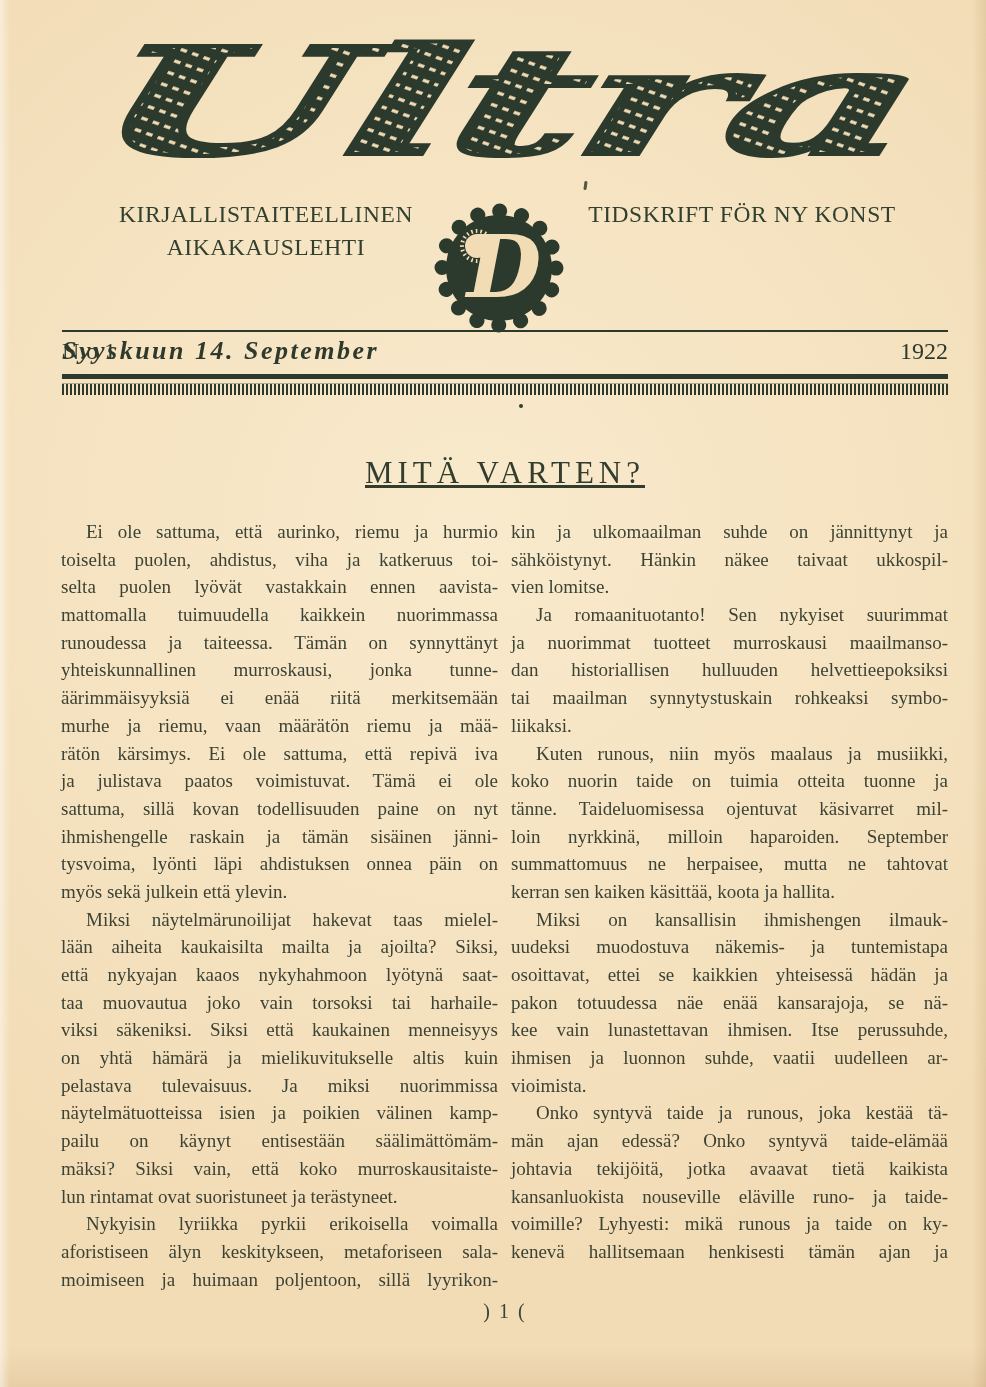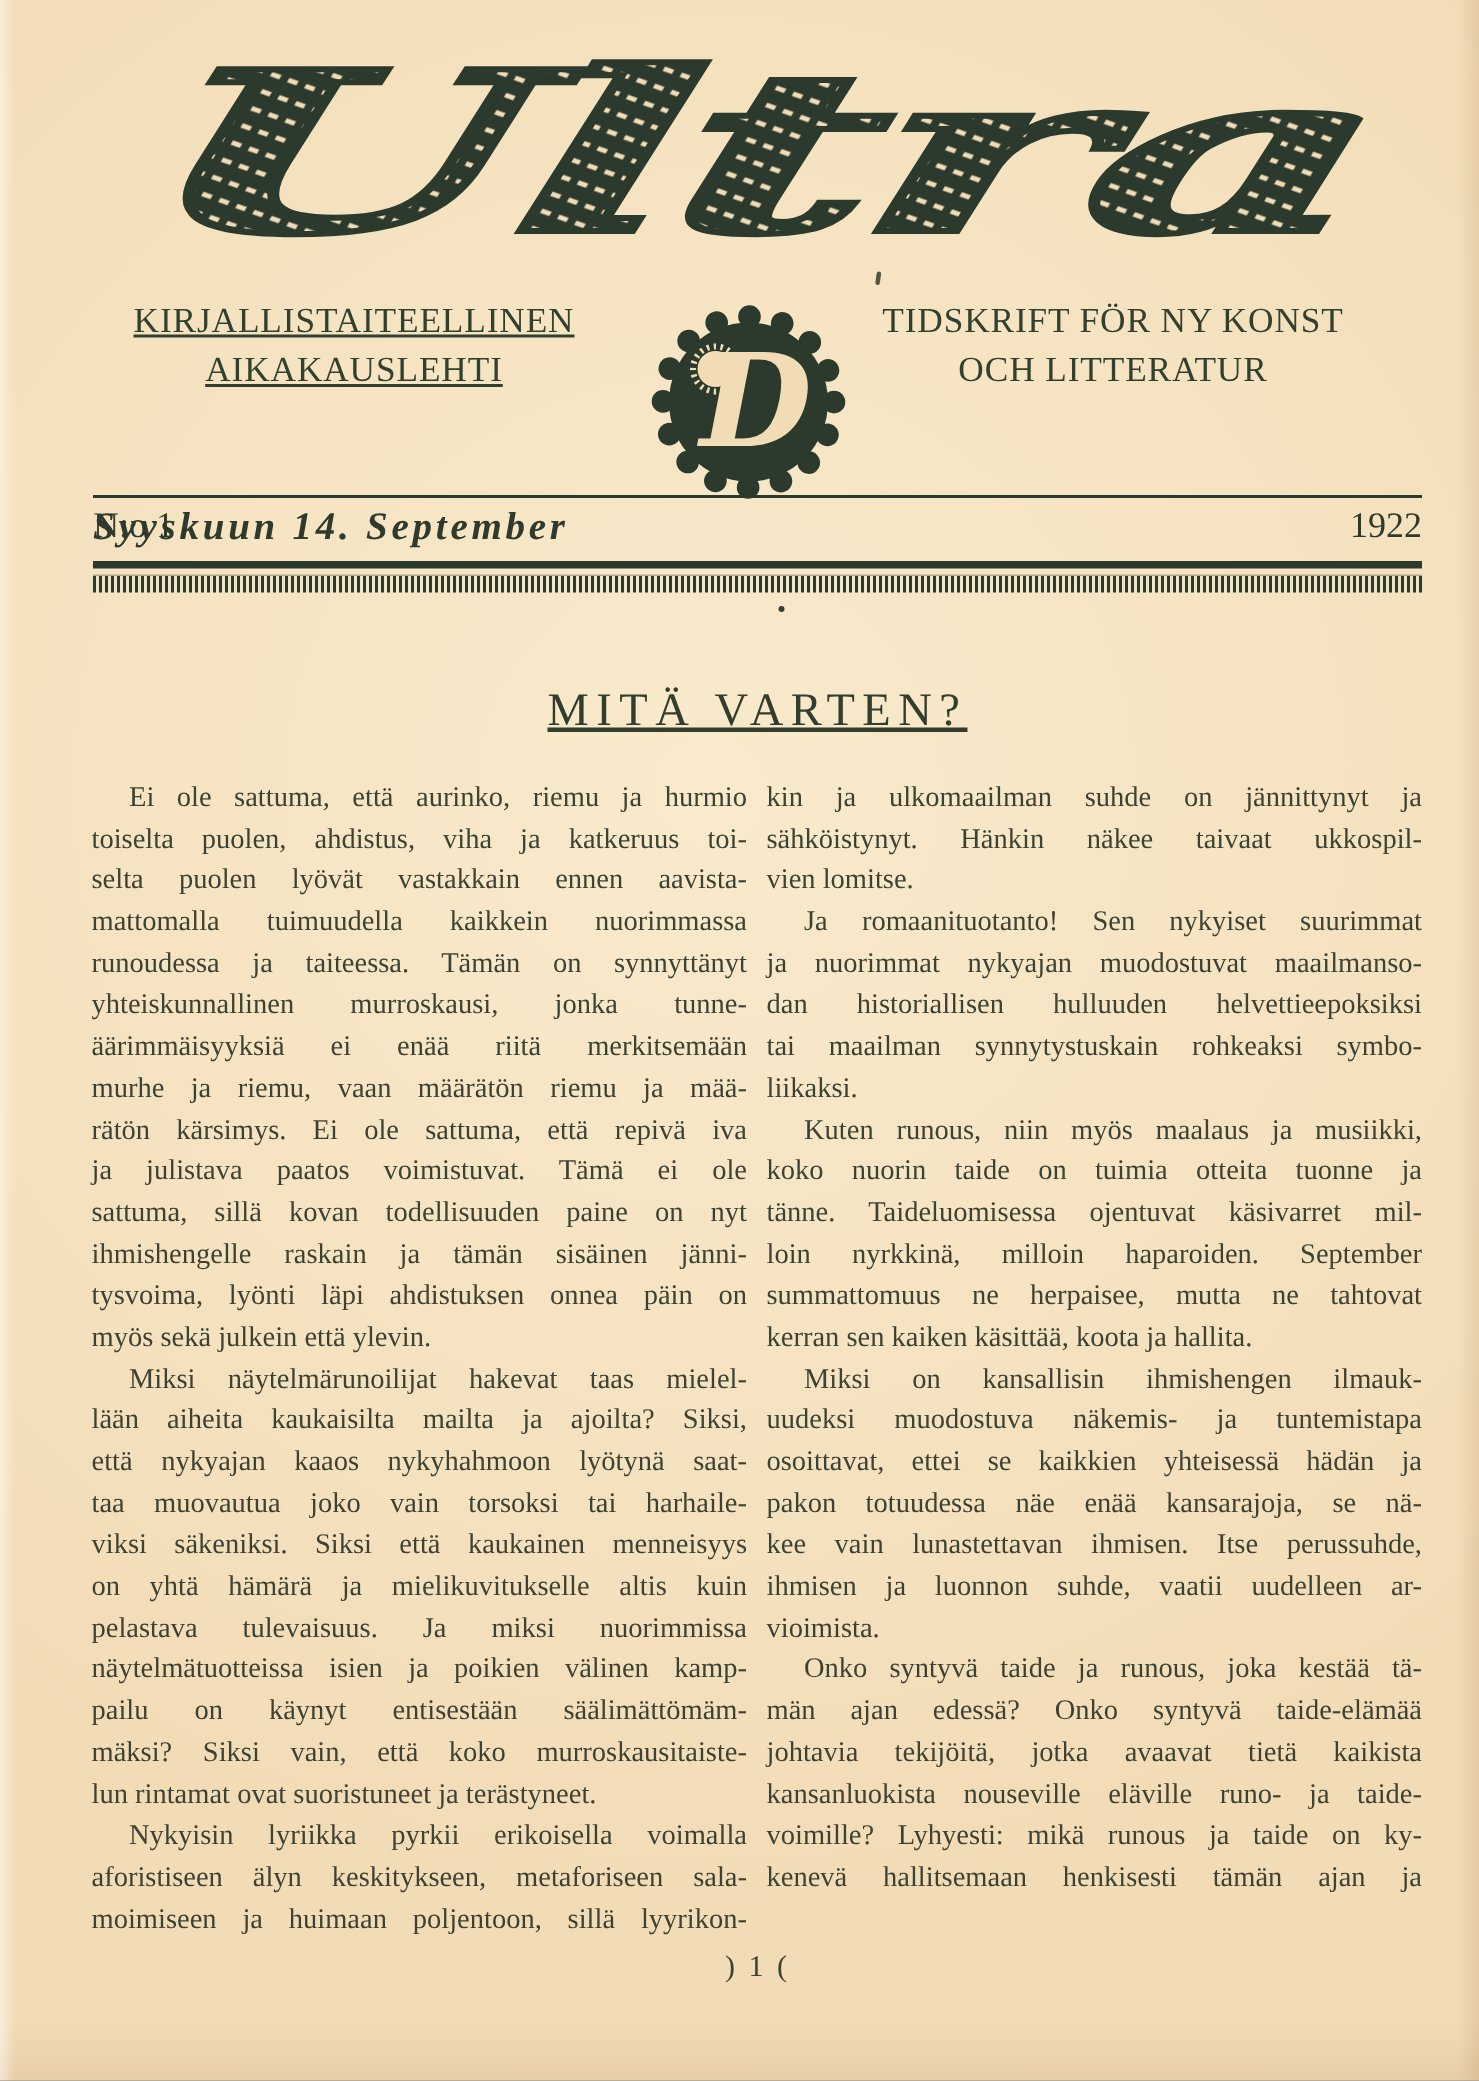--- a/index.html
+++ b/index.html
@@ -16,21 +16,21 @@
     overflow:hidden;
     font-family:"Liberation Serif","DejaVu Serif",serif;
     color:#3c4234;
   }
   .abs{position:absolute;}
 
   
   #logo{left:50px;top:22px;width:886px;height:170px;}
   .mast-col{width:380px;text-align:center;font-size:23.5px;line-height:33px;
             color:#31402f;letter-spacing:.6px;}
-  #mast-left{left:46px;top:198px;text-decoration:underline;}
+  #mast-left{left:76px;top:198px;}
   #mast-right{left:552px;top:198px;}
   #emblem{left:428px;top:194px;}
   .speck{background:#31402f;border-radius:2px;opacity:.85;}
 
   
   .rule{left:62px;width:886px;background:#2b3a2c;}
   #rule-thin{top:330px;height:2px;}
   #rule-thick{top:374px;height:5px;}
   #comb{left:62px;top:384px;width:886px;height:11px;
         background:repeating-linear-gradient(90deg,#2b3a2c 0 2px,rgba(43,58,44,0) 2px 4px);
@@ -81,21 +81,20 @@
   <svg id="emblem" class="abs" width="142" height="148" viewBox="0 0 142 148">
     <circle cx="71" cy="74" r="57" fill="none" stroke="#2b3a2c" stroke-width="15" stroke-linecap="round" stroke-dasharray="0.1 22.3"></circle>
     <circle cx="71" cy="74" r="53" fill="#2b3a2c"></circle>
     <circle cx="49" cy="52" r="12" fill="#f2dcb6"></circle>
     <circle cx="49" cy="52" r="15" fill="none" stroke="#f2dcb6" stroke-width="4" stroke-dasharray="1.6 3"></circle>
     <text x="76" y="103" text-anchor="middle" font-family="DejaVu Serif, serif" font-style="italic" font-weight="bold" font-size="86" fill="#f2dcb6">D</text>
   </svg>
 
   <div id="mast-right" class="abs mast-col">
     <div>TIDSKRIFT FÖR NY KONST</div>
-    <div>OCH LITTERATUR</div>
   </div>
 
   <div class="abs speck" style="left:584px;top:181px;width:3px;height:9px;transform:rotate(8deg);"></div>
 
   <div id="rule-thin" class="abs rule"></div>
   <div id="issue-row" class="abs">
     <div id="issue-number" class="abs">N:o 1</div>
     <div id="issue-date" class="abs">Syyskuun 14. September</div>
     <div id="issue-year" class="abs">1922</div>
   </div>
@@ -133,21 +132,21 @@
       <div class="line para-end">lun rintamat ovat suoristuneet ja terästyneet.</div>
       <div class="line indent">Nykyisin lyriikka pyrkii erikoisella voimalla</div>
       <div class="line">aforistiseen älyn keskitykseen, metaforiseen sala-</div>
       <div class="line">moimiseen ja huimaan poljentoon, sillä lyyrikon-</div>
     </div>
   <div id="col-right" class="abs column">
       <div class="line">kin ja ulkomaailman suhde on jännittynyt ja</div>
       <div class="line">sähköistynyt. Hänkin näkee taivaat ukkospil-</div>
       <div class="line para-end">vien lomitse.</div>
       <div class="line indent">Ja romaanituotanto! Sen nykyiset suurimmat</div>
-      <div class="line">ja nuorimmat nykyajan muodostuvat maailmanso-</div>
+      <div class="line">ja nuorimmat tuotteet murroskausi maailmanso-</div>
       <div class="line">dan historiallisen hulluuden helvettieepoksiksi</div>
       <div class="line">tai maailman synnytystuskain rohkeaksi symbo-</div>
       <div class="line para-end">liikaksi.</div>
       <div class="line indent">Kuten runous, niin myös maalaus ja musiikki,</div>
       <div class="line">koko nuorin taide on tuimia otteita tuonne ja</div>
       <div class="line">tänne. Taideluomisessa ojentuvat käsivarret mil-</div>
       <div class="line">loin nyrkkinä, milloin haparoiden. September</div>
       <div class="line">summattomuus ne herpaisee, mutta ne tahtovat</div>
       <div class="line para-end">kerran sen kaiken käsittää, koota ja hallita.</div>
       <div class="line indent">Miksi on kansallisin ihmishengen ilmauk-</div>

